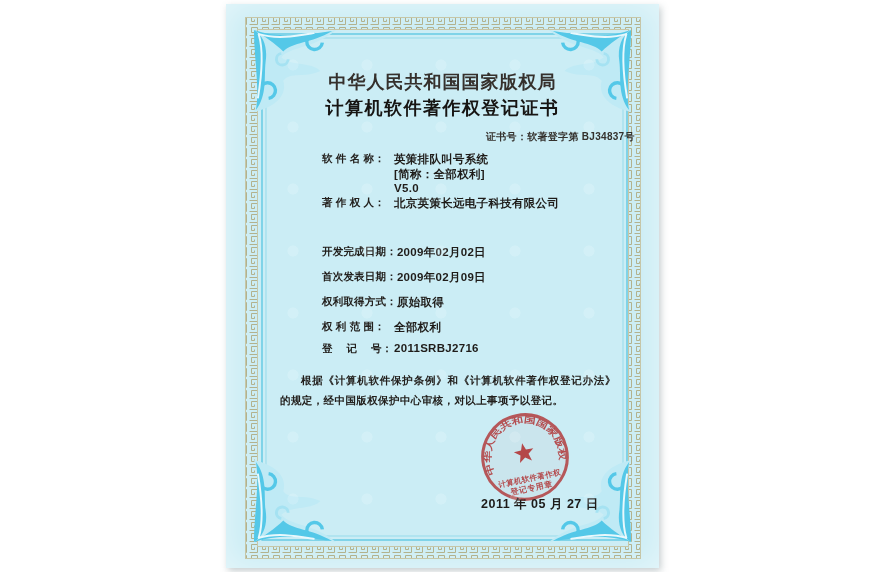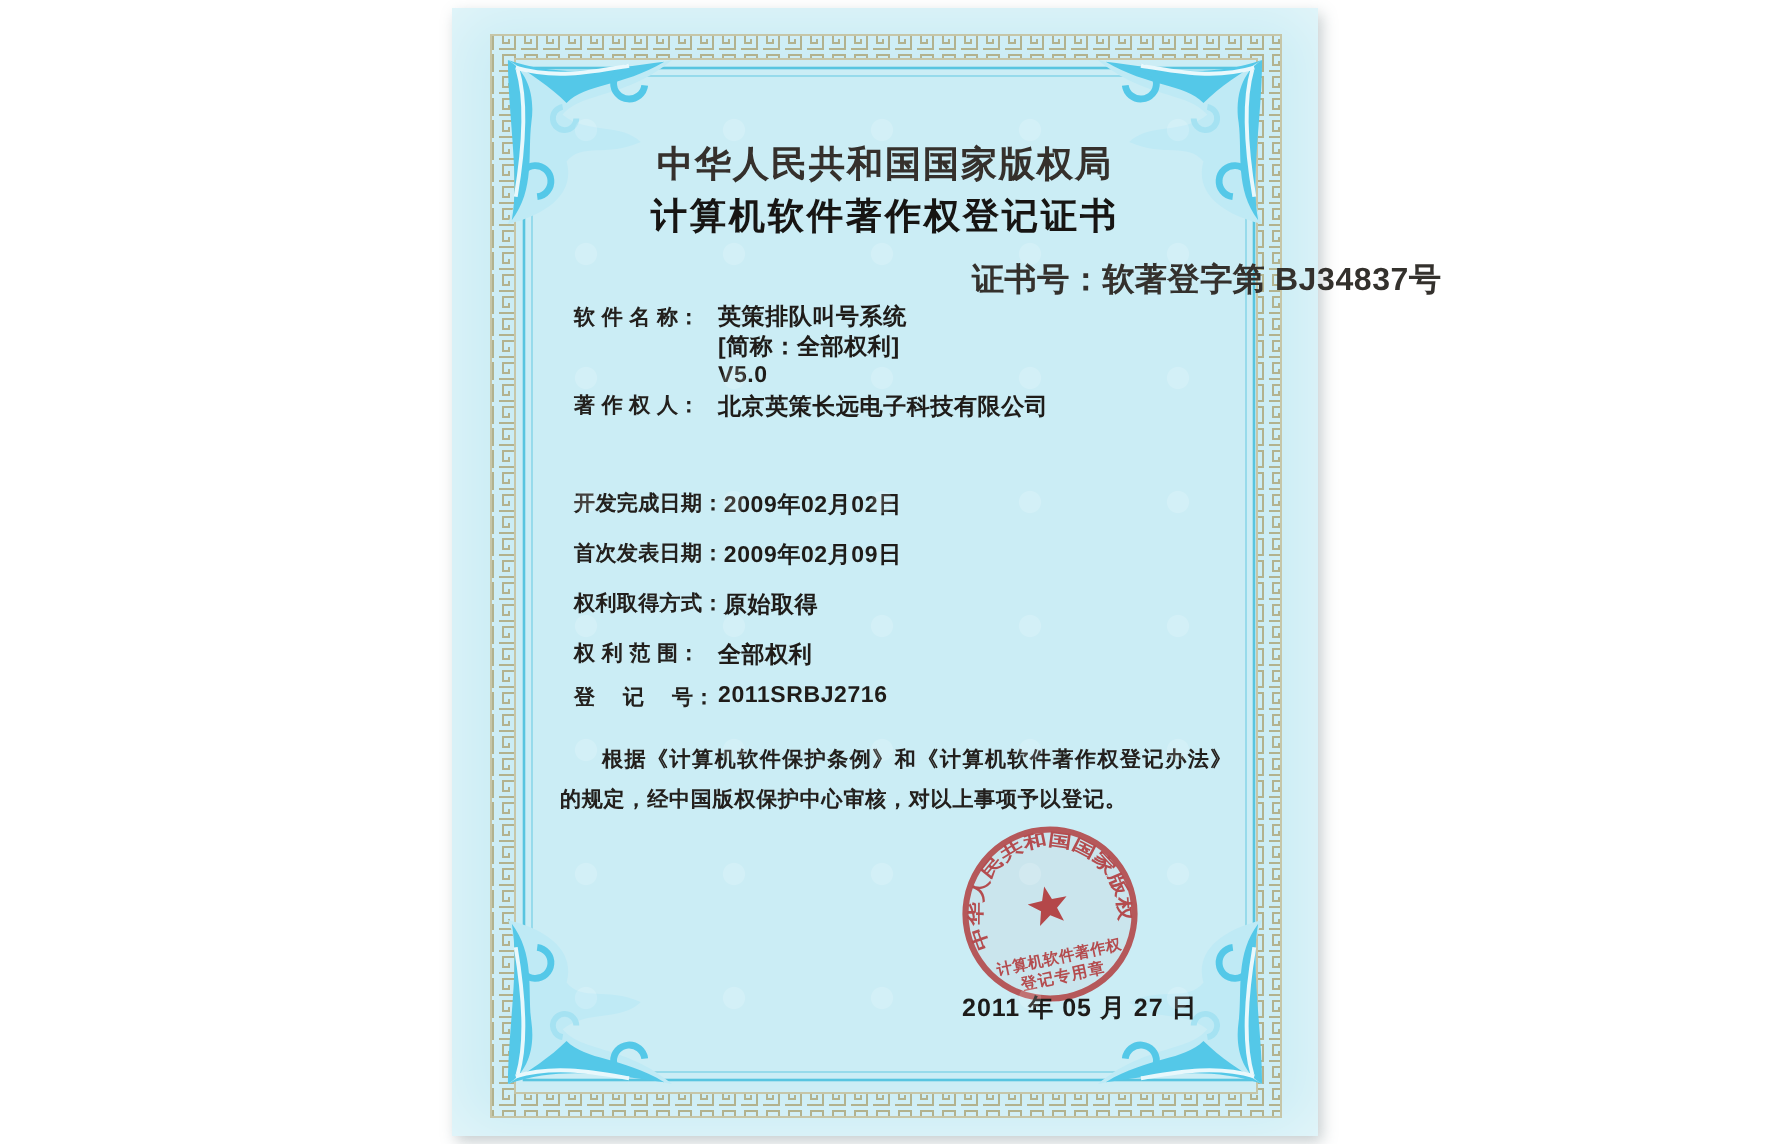--- a/index.html
+++ b/index.html
@@ -32,27 +32,27 @@
     position:absolute;left:0;top:66px;width:433px;text-align:center;
     font-size:18px;font-weight:700;letter-spacing:1px;color:#35302c;
   }
   .cert-title{
     position:absolute;left:0;top:92px;width:433px;text-align:center;
     font-family:"Liberation Serif","DejaVu Serif",serif;
     font-size:18px;font-weight:700;letter-spacing:1.5px;color:#171513;
   }
   .certno{
     position:absolute;left:260px;top:126px;
-    font-size:16px;font-weight:700;color:#34312d;letter-spacing:.3px;white-space:nowrap;
+    font-size:10px;font-weight:700;color:#34312d;letter-spacing:.3px;white-space:nowrap;
   }
   .field-row{
     position:absolute;left:61px;display:flex;align-items:flex-start;white-space:nowrap;
   }
   .field-label{
-    flex:0 0 72px;font-size:10.5px;font-weight:700;color:#23201d;letter-spacing:.2px;
+    flex:0 0 72px;font-size:10.5px;font-weight:700;color:#23201d;letter-spacing:.2px;margin-left:35px;
   }
   .field-value{
     font-size:11.5px;font-weight:700;color:#1f1c19;letter-spacing:.3px;
   }
   .field-value.multi span{display:block;line-height:14.5px;}
   .body-text{
     position:absolute;left:54px;top:366px;width:336px;
     font-size:10.5px;font-weight:700;color:#23201d;
     line-height:20px;text-indent:2em;text-align:justify;letter-spacing:.4px;
   }

